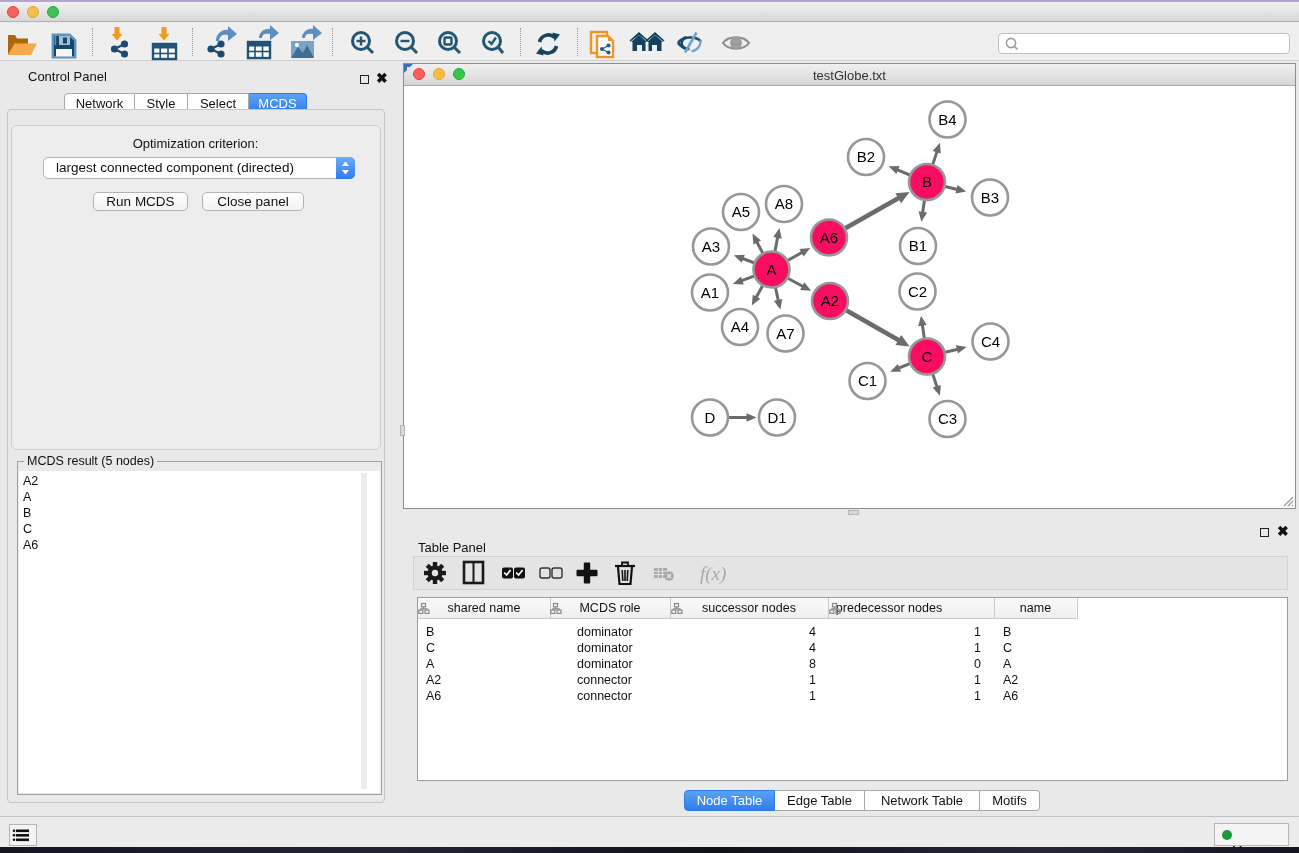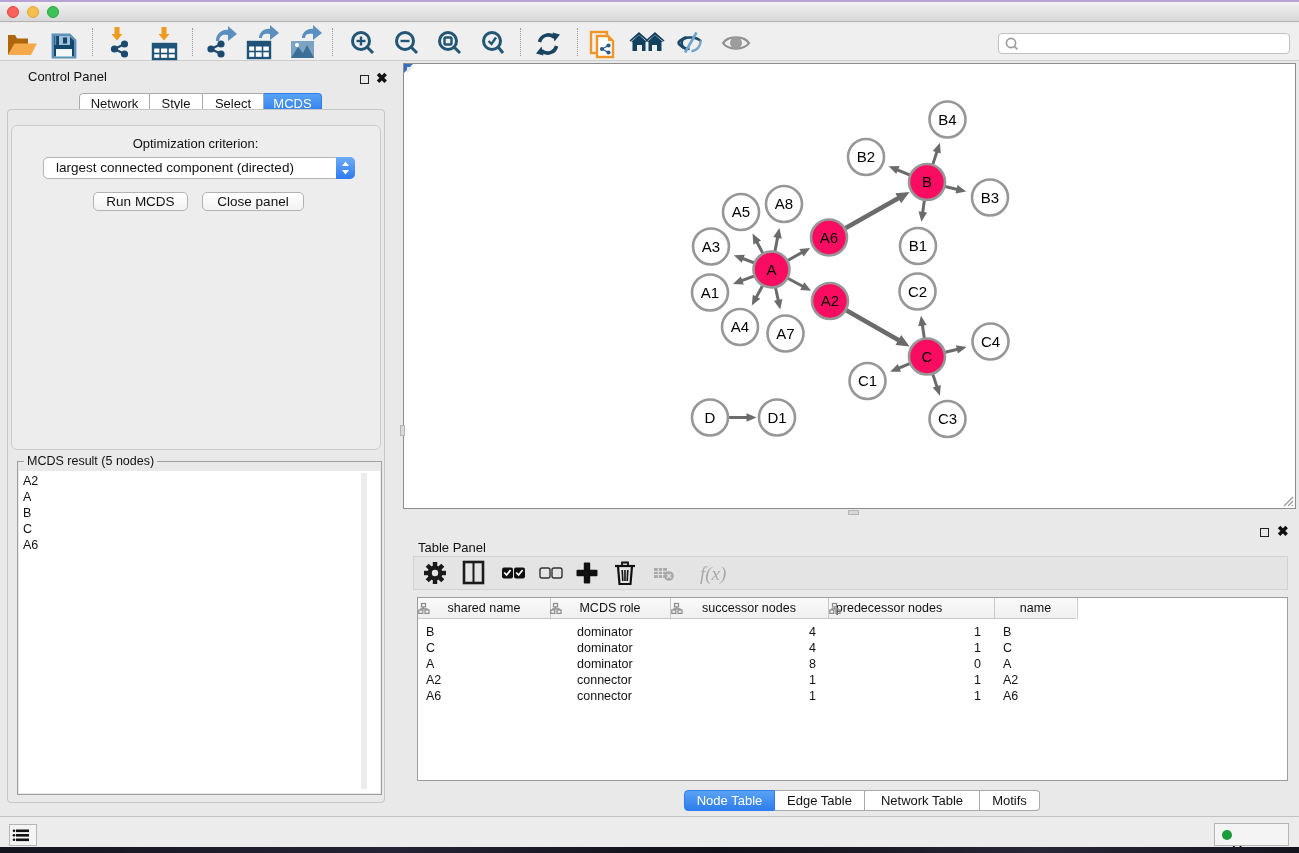--- a/index.html
+++ b/index.html
@@ -199,21 +199,21 @@
           <line x1="15.4" y1="12.4" x2="18.5" y2="15.5"></line>
         </g>
       </svg></div>
 </div>
 
 <div class="abs" id="cptitle">
   <div class="t">Control Panel</div>
   <div class="fl" style="left:360px;top:14px;"></div>
   <div class="xx" style="left:376px;top:9px;">✖</div>
 </div>
-<div class="tabrow" style="left:79px;top:93px;">
+<div class="tabrow" style="left:64px;top:93px;">
   <div class="tab first" style="width:71px;">Network</div>
   <div class="tab" style="width:53px;">Style</div>
   <div class="tab" style="width:61px;">Select</div>
   <div class="tab last sel" style="width:58px;">MCDS</div>
 </div>
 <div class="abs" id="cpouter"></div>
 <div class="abs" id="cpinner"></div>
 <div class="abs" id="optlabel">Optimization criterion:</div>
 <div class="abs" id="dropdown">largest connected component (directed)</div>
 <div class="abs" id="dropspin"><svg width="19" height="22">
@@ -225,20 +225,26 @@
   <div class="list">A2
 A
 B
 C
 A6</div>
   <div class="sb"></div>
   <div class="cap">MCDS result (5 nodes)</div>
 </div>
 
 <div class="abs" id="gwin">
+  <div id="gtitle">
+    <div class="tl" style="left:9px;top:4px;background:#fc605c;border:0.5px solid #e2453f;"></div>
+    <div class="tl" style="left:29px;top:4px;background:#fdbc40;border:0.5px solid #dfa633;"></div>
+    <div class="tl" style="left:49px;top:4px;background:#34c748;border:0.5px solid #2aa73f;"></div>
+    <div class="t">testGlobe.txt</div>
+  </div>
   <svg width="891" height="421" style="position:absolute;left:0;top:23px;" id="graphsvg">
 <g stroke="#6b6b6b">
 <line x1="367.5" y1="182.5" x2="352.2" y2="153.7" stroke-width="3"></line>
 <line x1="367.5" y1="182.5" x2="373.9" y2="148.9" stroke-width="3"></line>
 <line x1="367.5" y1="182.5" x2="337.4" y2="171.0" stroke-width="3"></line>
 <line x1="367.5" y1="182.5" x2="336.4" y2="194.1" stroke-width="3"></line>
 <line x1="367.5" y1="182.5" x2="351.6" y2="211.5" stroke-width="3"></line>
 <line x1="367.5" y1="182.5" x2="374.6" y2="214.8" stroke-width="3"></line>
 <line x1="367.5" y1="182.5" x2="399.2" y2="164.8" stroke-width="3"></line>
 <line x1="367.5" y1="182.5" x2="400.0" y2="200.0" stroke-width="3"></line>

